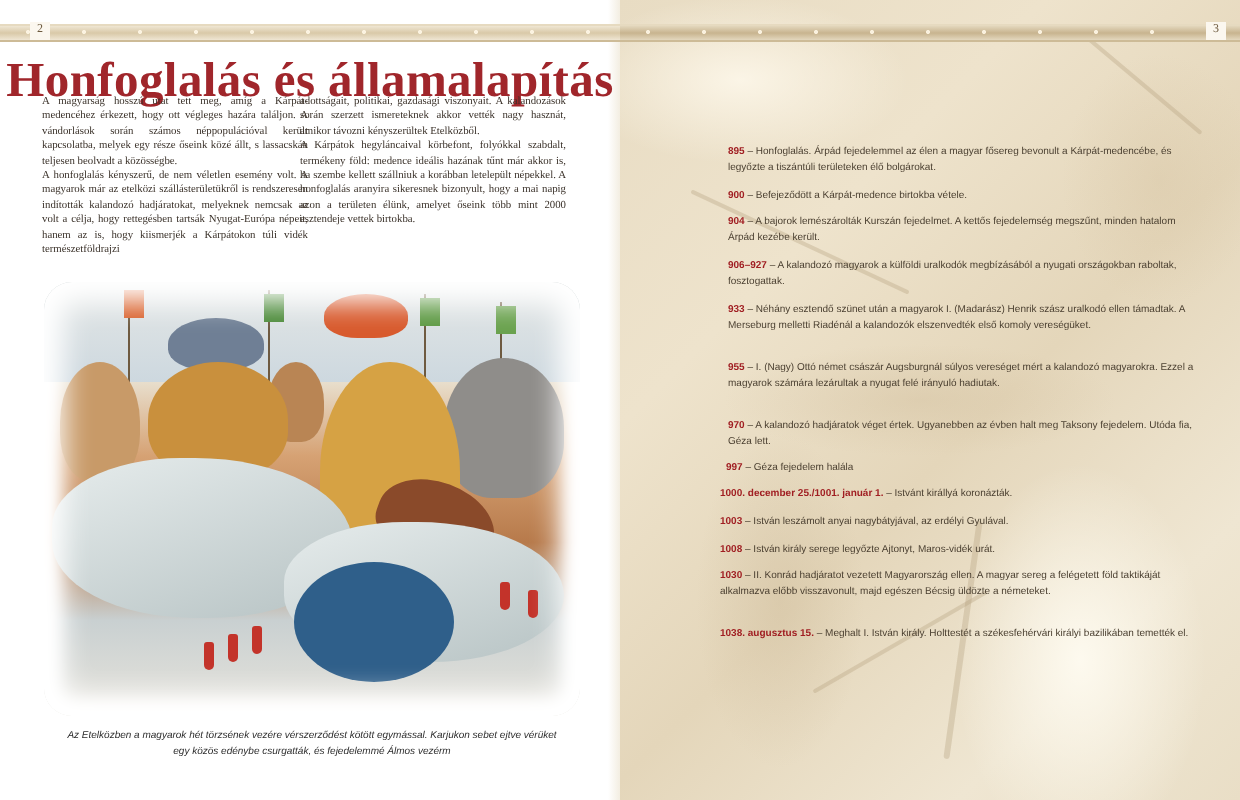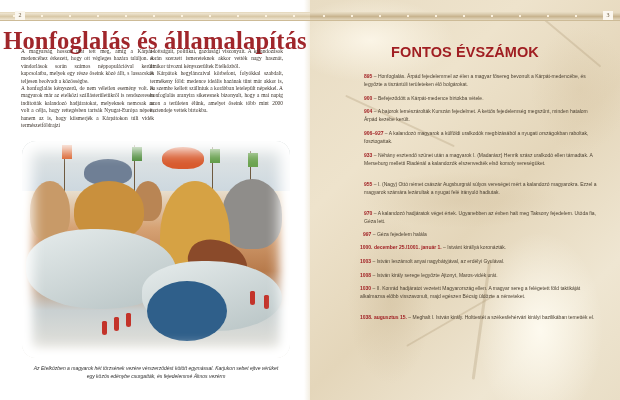--- a/index.html
+++ b/index.html
@@ -133,21 +133,20 @@
     <div class="vein" style="left:30px;top:120px;width:120px;height:2px;transform:rotate(25deg);"></div>
     <div class="vein" style="left:170px;top:260px;width:3px;height:120px;transform:rotate(8deg);"></div>
     <div class="vein" style="left:90px;top:320px;width:100px;height:2px;transform:rotate(-30deg);"></div>
     <div class="vein" style="left:220px;top:40px;width:80px;height:2px;transform:rotate(40deg);"></div>
   </div>
   <div class="band right">
       <div class="dots"></div>
     </div>
   <div class="pagenum right">3</div>
 
-  <div class="rtitle">FONTOS ÉVSZÁMOK</div>
 
   <div class="entry" style="left:364px;top:73px;width:236px;">
     <span class="yr">895</span>
     <span class="txt">– Honfoglalás. Árpád fejedelemmel az élen a magyar fősereg bevonult a Kárpát-medencébe, és legyőzte a tiszántúli területeken élő bolgárokat.</span>
   </div>
   <div class="entry" style="left:364px;top:95px;width:236px;">
     <span class="yr">900</span>
     <span class="txt">– Befejeződött a Kárpát-medence birtokba vétele.</span>
   </div>
   <div class="entry" style="left:364px;top:108px;width:236px;">

